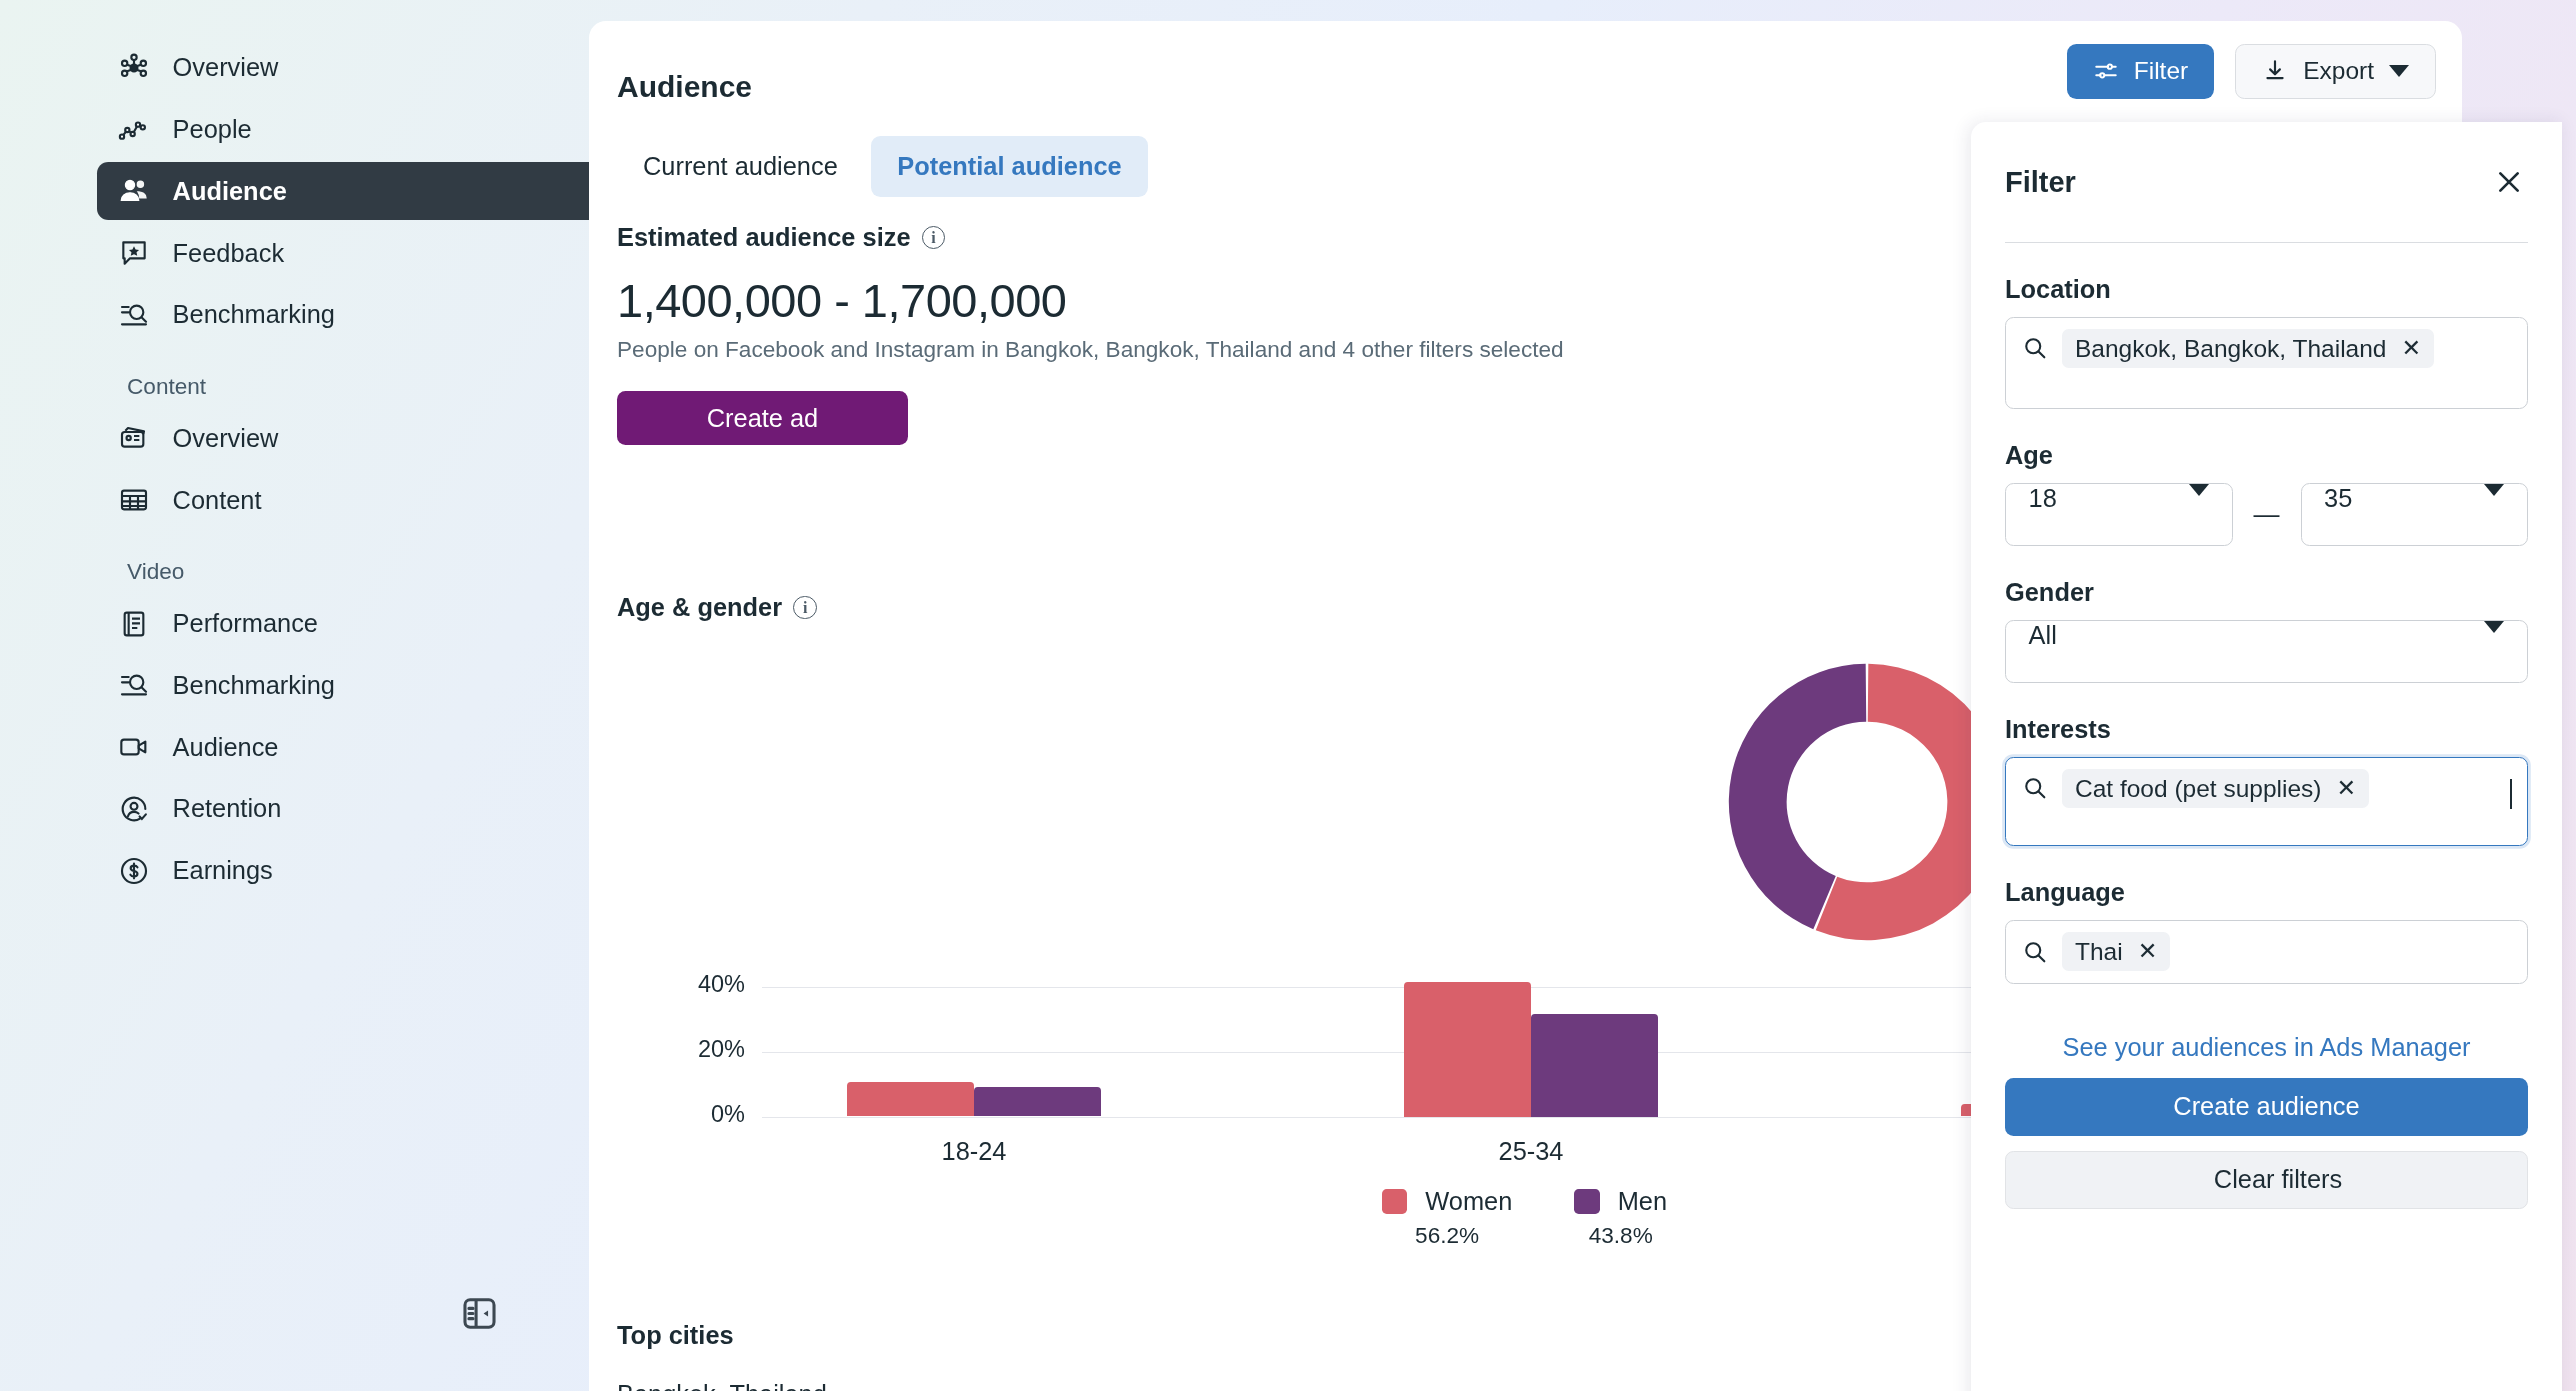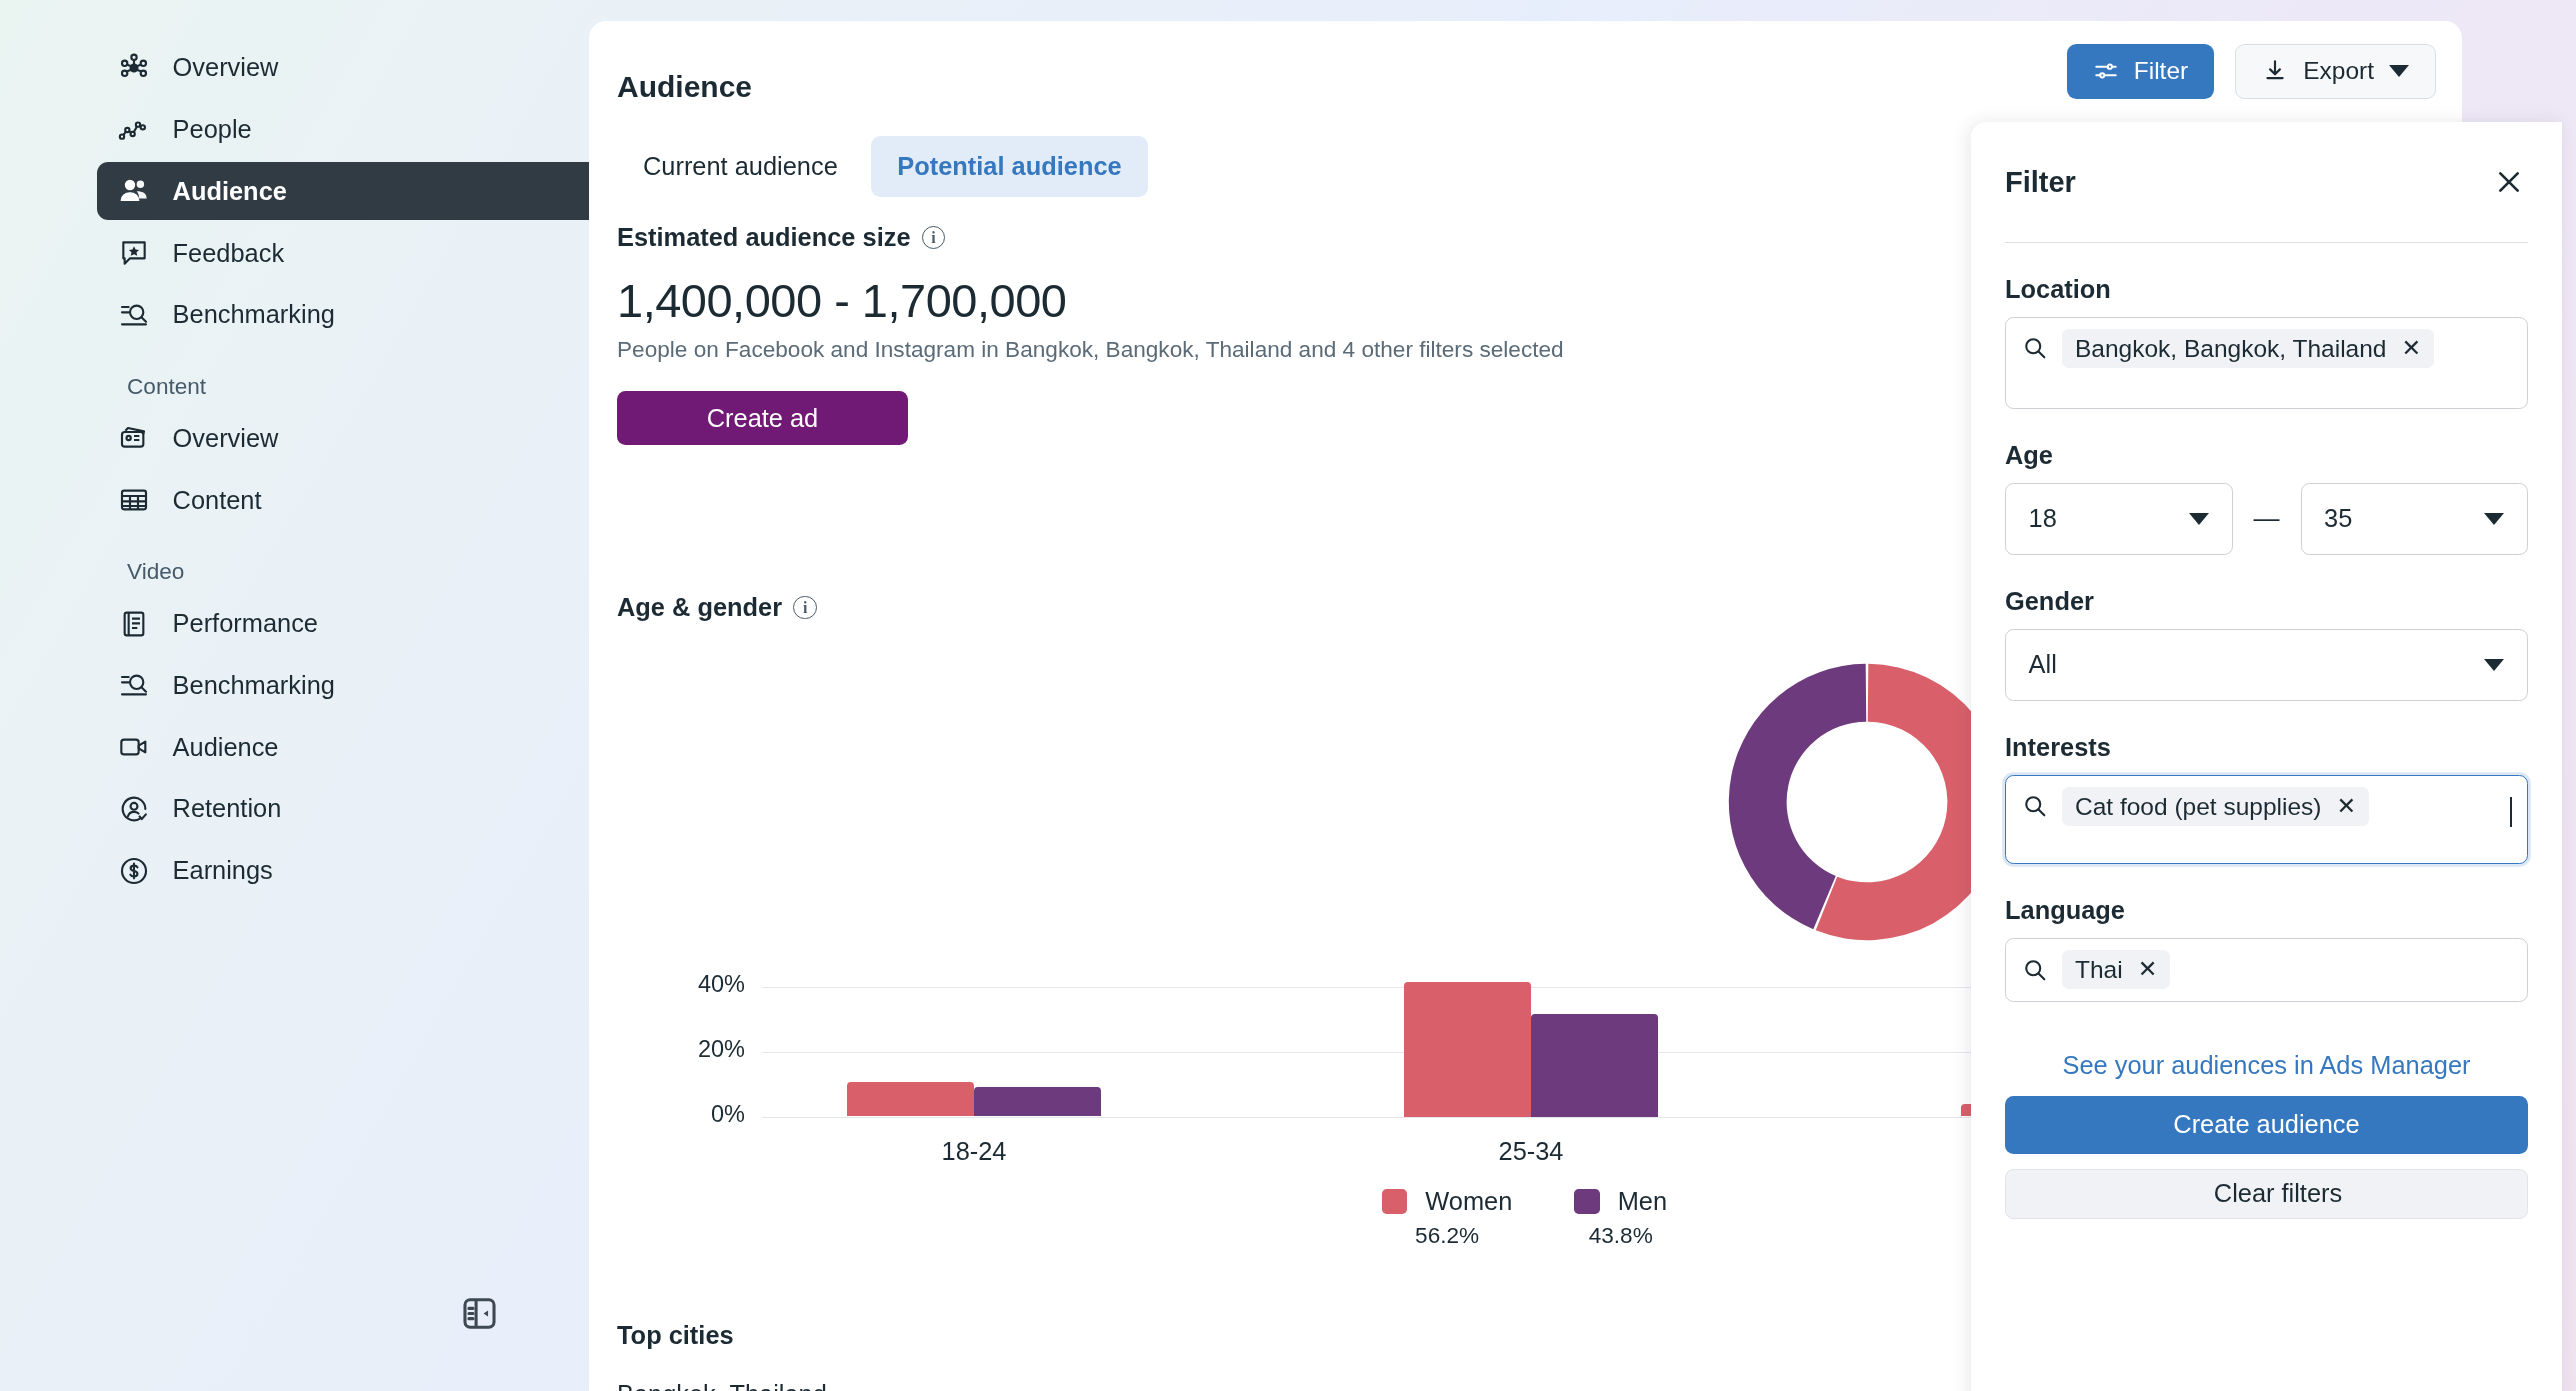--- a/index.html
+++ b/index.html
@@ -125,36 +125,36 @@
   .chips { display: flex; flex-wrap: wrap; gap: 9.4px; flex: 1; }
   .chip {
     background: #f0f2f5; border-radius: 6.6px; padding: 5.6px 13px;
     display: flex; align-items: center; gap: 15px; font-size: 24.5px; color: #1c2b33;
   }
   .chip .chip-x { cursor: pointer; font-size: 23.5px; color: #1c2b33; line-height: 1; }
   .caret { width: 0; height: 0; border-left: 10.3px solid transparent; border-right: 10.3px solid transparent;
            border-top: 12.2px solid #1c2b33; }
   .select-box {
     border: 0.9px solid #ccd0d5; border-radius: 8.5px; background: #fff;
-    height: 72px; display: flex; align-items: center; justify-content: space-between;
+    height: 63px; display: flex; align-items: flex-start; justify-content: space-between;
     padding: 0 22.6px; font-size: 25.4px; color: #1c2b33; cursor: pointer;
   }
   #age-row { display: flex; align-items: center; gap: 21px; }
   #age-row .select-box { flex: 1; }
   #age-dash { font-size: 26px; color: #1c2b33; }
   #ads-manager-link {
     text-align: center; font-size: 25.4px; color: #3578bf; cursor: pointer;
     margin-top: 49px;
   }
   #create-audience-btn {
     margin-top: 16px; width: 100%; height: 58px; background: #3578bf; color: #fff;
     font-size: 25.4px; border: none; border-radius: 8.5px; cursor: pointer;
   }
   #clear-filters-btn {
-    margin-top: 15px; width: 100%; height: 50px; background: #f0f2f5; color: #1c2b33;
+    margin-top: 15px; width: 100%; height: 58px; background: #f0f2f5; color: #1c2b33;
     font-size: 25.4px; border: 0.9px solid #e1e3e6; border-radius: 8.5px; cursor: pointer; padding-left: 23px;
   }
 </style>
 </head>
 <body>
 
 <div id="sidebar">
 
   <div class="nav-item">
     <span class="ico">

